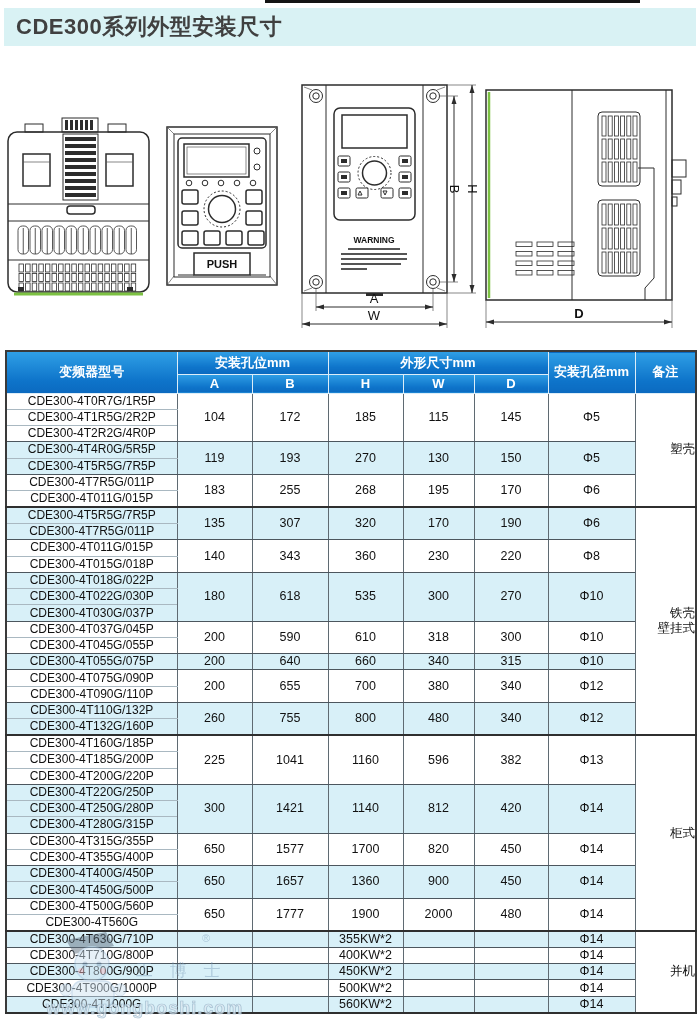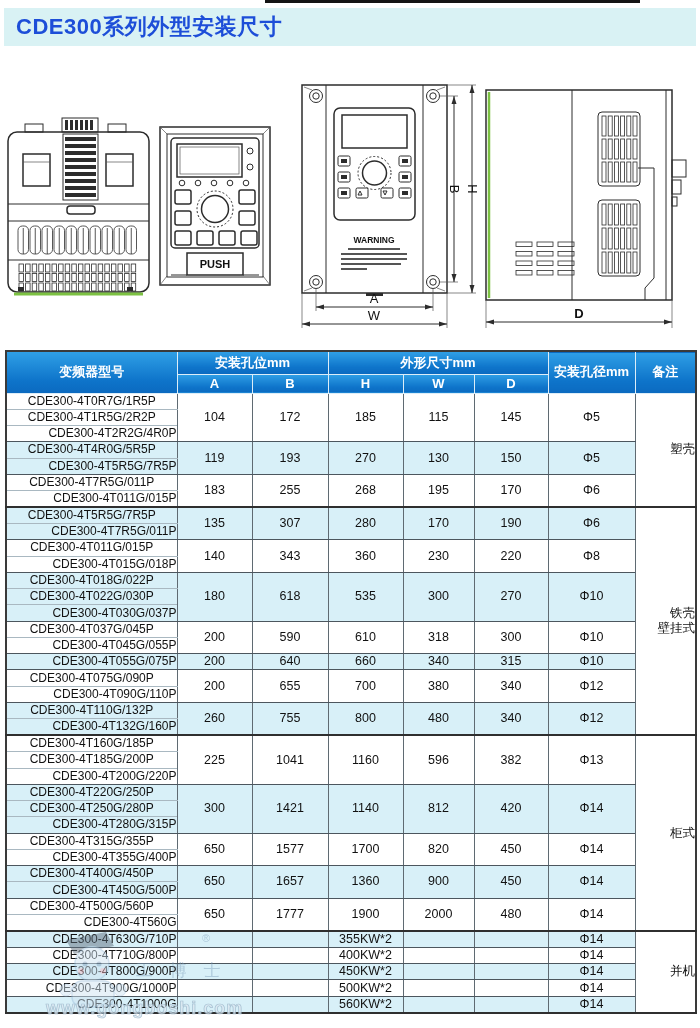--- a/index.html
+++ b/index.html
@@ -5,25 +5,25 @@
   html,body { margin:0; padding:0; background:#fff; }
   #page {
     position:relative; width:700px; height:1028px; background:#fff; overflow:hidden;
     font-family:"Liberation Sans","DejaVu Sans",sans-serif; color:#111;
   }
   #scan-line { position:absolute; top:0; left:265px; width:375px; height:3px; background:#141414; }
   #title-bar {
     position:absolute; top:8px; left:4px; width:692px; height:38px;
     background:#d9f2f4; display:flex; align-items:center;
   }
-  #title-bar h1 { margin:0 0 0 12px; font-size:22px; font-weight:bold; color:#1d4ed8; letter-spacing:.5px; }
+  #title-bar h1 { margin:0 0 0 12px; font-size:22px; font-weight:bold; color:#404040; letter-spacing:.5px; }
 
   .drw { position:absolute; }
   #drw-unit   { left:5px;   top:114px; }
-  #drw-keypad { left:158px; top:125px; }
+  #drw-keypad { left:165px; top:125px; }
   #drw-front  { left:292px; top:80px;  }
   #drw-side   { left:480px; top:82px;  }
   .drw svg { display:block; }
   .ln  { stroke:#2c2c2c; fill:none; stroke-width:1; }
   .ln2 { stroke:#2c2c2c; fill:none; stroke-width:1.5; }
   .thin{ stroke:#555; fill:none; stroke-width:.7; }
   .filldark { fill:#2c2c2c; stroke:none; }
   .dimtxt { font-size:13px; fill:#111; font-family:"Liberation Sans",sans-serif; }
   .gen rect { fill:none; stroke:#2c2c2c; stroke-width:.8; }
   .gen.filled rect { fill:#2c2c2c; stroke:none; }
@@ -39,21 +39,21 @@
     border:1px solid #dcedf8;
   }
   #spec-table thead tr:nth-child(1) { height:23px; }
   #spec-table thead tr:nth-child(2) { height:19px; }
   #spec-table tbody tr { height:16.27px; }
   #spec-table td { padding:0; line-height:15px; border-left:1px solid #5f6a72; }
   td.model  { text-align:center; font-size:12px;  border-bottom:1px solid #a9b8c1; }
   td.val    { text-align:center; font-size:12.5px; border-bottom:1px solid #4c565e; }
   td.remark { text-align:right; font-size:12.5px; white-space:pre-line;
               border-bottom:2px solid #2f2f2f; background:#fff; line-height:17px;}
-  td.gend   { border-bottom:1px solid #4c565e;text-align:right; }
+  td.gend   { border-bottom:1px solid #4c565e; }
   td.send   { border-bottom:2px solid #2f2f2f !important; }
   td.shade  { background:#d8f0f8; }
 
   #watermark { position:absolute; left:40px; top:926px; width:270px; height:96px;
                z-index:5; pointer-events:none; opacity:.8; }
 </style>
 </head>
 <body>
 
 <div id="page">
@@ -474,21 +474,21 @@
           <td class="val send" rowspan="2">170</td>
           <td class="val send" rowspan="2">Φ6</td>
         </tr>
         <tr>
           <td class="model gend send">CDE300-4T011G/015P</td>
         </tr>
         <tr>
           <td class="model shade">CDE300-4T5R5G/7R5P</td>
           <td class="val shade" rowspan="2">135</td>
           <td class="val shade" rowspan="2">307</td>
-          <td class="val shade" rowspan="2">280</td>
+          <td class="val shade" rowspan="2">320</td>
           <td class="val shade" rowspan="2">170</td>
           <td class="val shade" rowspan="2">190</td>
           <td class="val shade" rowspan="2">Φ6</td>
           <td class="remark" rowspan="14">铁壳
 壁挂式</td>
         </tr>
         <tr>
           <td class="model shade gend">CDE300-4T7R5G/011P</td>
         </tr>
         <tr>

